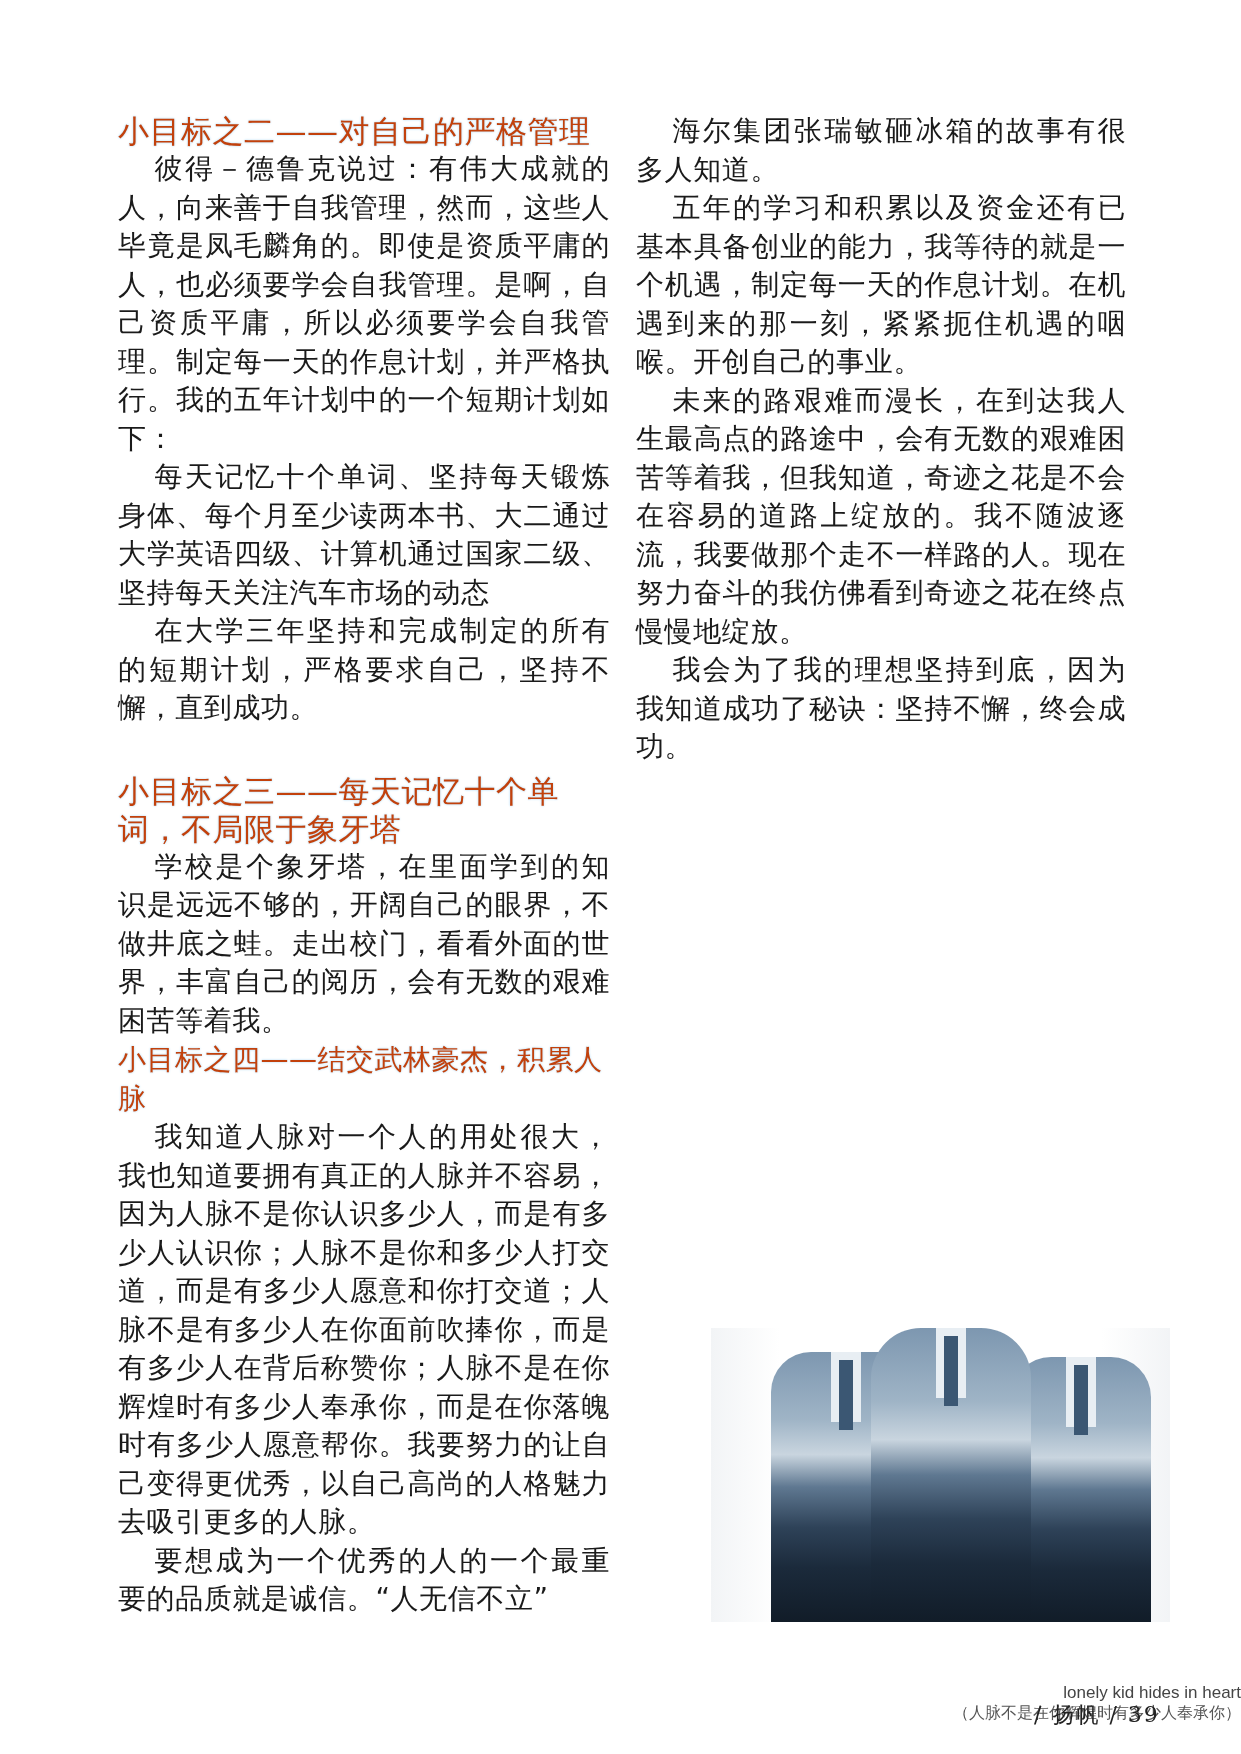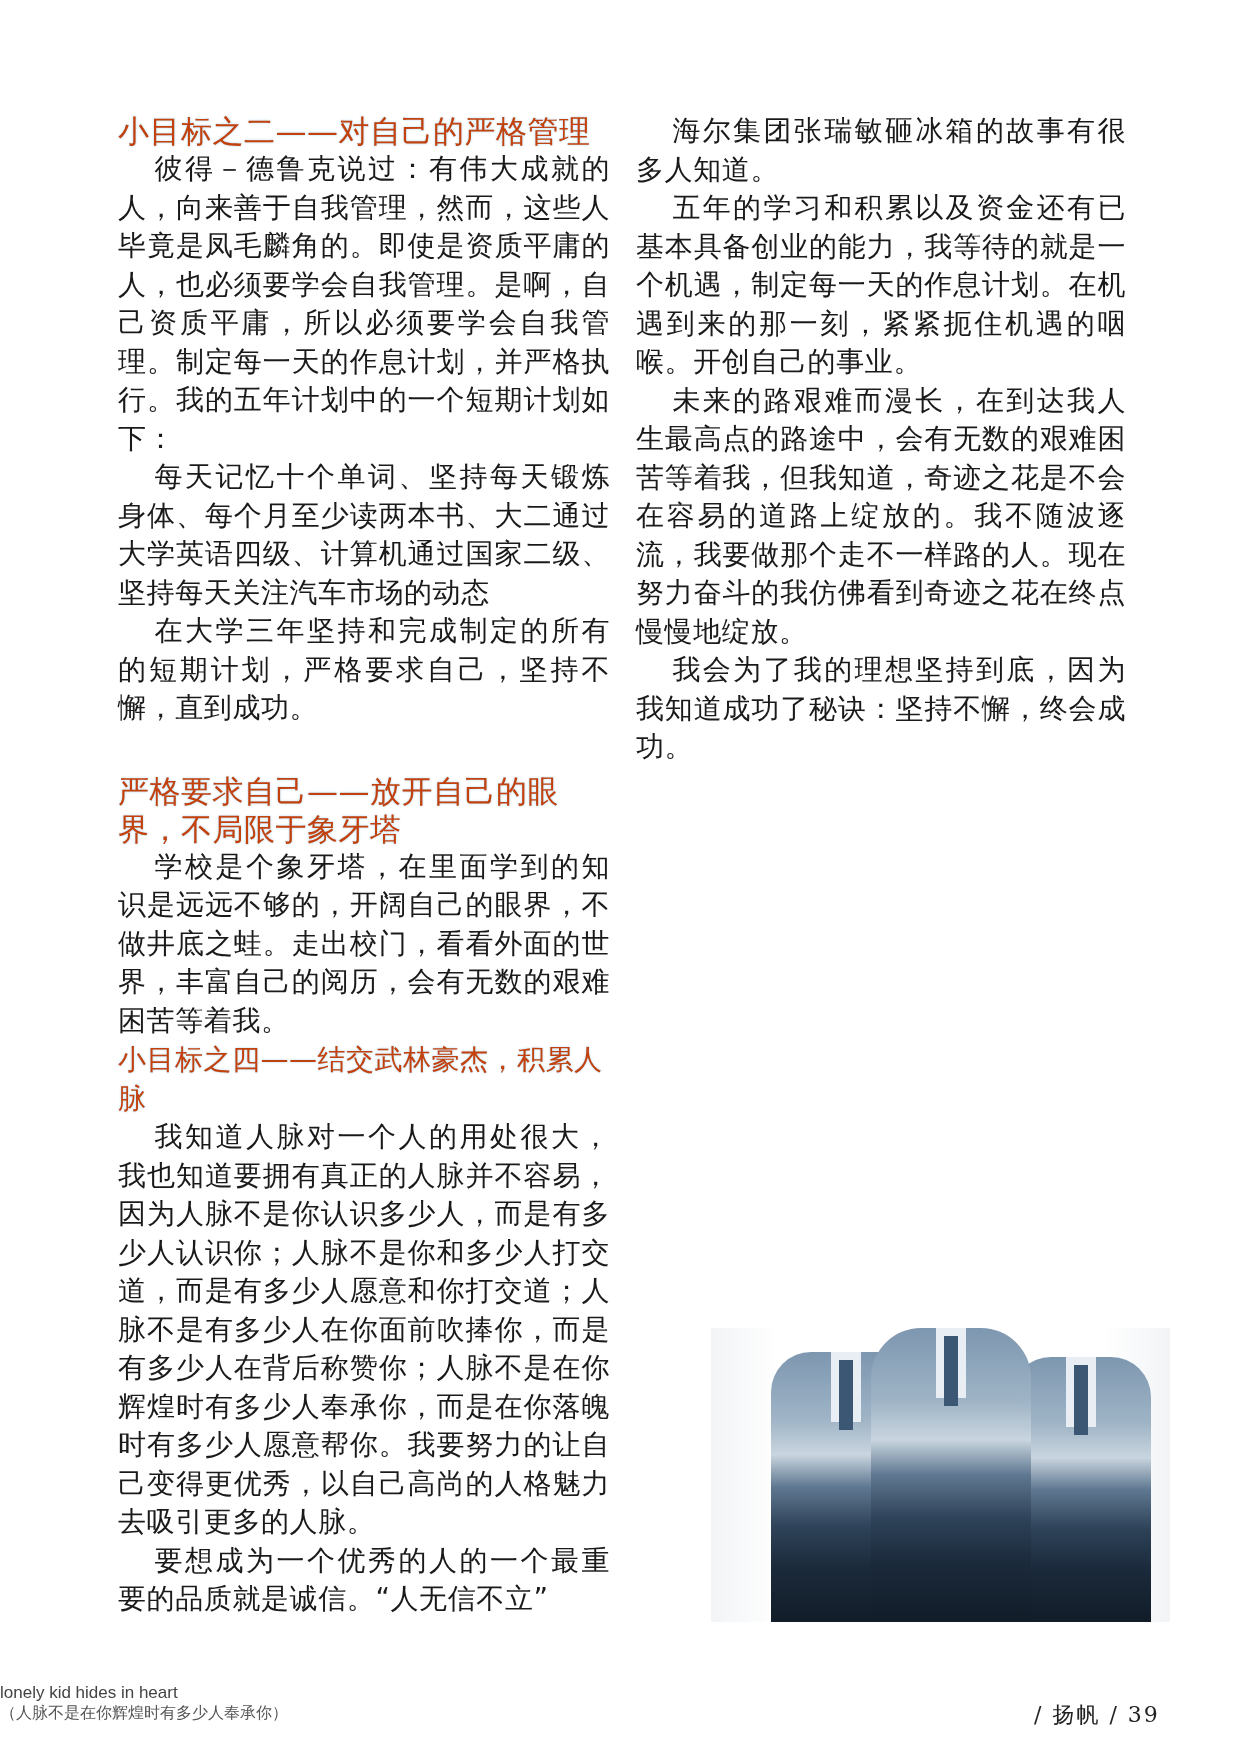--- a/index.html
+++ b/index.html
@@ -19,36 +19,36 @@
   .photo { position: absolute; left: 711px; top: 1328px; width: 459px; height: 294px;
            background: linear-gradient(90deg,#f2f4f6 0%, #ffffff 15%, #ffffff 85%, #f2f4f6 100%);
            overflow: hidden; }
   .suit { position: absolute; bottom: 0; border-radius: 40px 40px 0 0;
           background: linear-gradient(180deg, #7d97b0 0%, #9fb4c6 25%, #c9d5df 38%, #5f7891 50%, #2e4258 65%, #1b2a3b 80%, #111c28 100%); }
   .s1 { left: 60px; width: 150px; height: 270px; }
   .s2 { left: 160px; width: 160px; height: 294px; border-radius: 50px 50px 0 0; }
   .s3 { left: 300px; width: 140px; height: 265px; }
   .shirt { position: absolute; top: 0; width: 30px; height: 70px; background: #e8eef3; }
   .tie { position: absolute; top: 8px; width: 14px; height: 70px; background: #3b5773; }
-  .footer-tag { position: absolute; left: 0; width: 1241px; top: 1683px; text-align: left;
+  .footer-tag { position: absolute; left: 0; width: 1241px; top: 1683px; text-align: right;
                 font-size: 16px; line-height: 20px; color: #555; }
   .footer-tag .en { font-family: "Liberation Sans", sans-serif; font-size: 17px; color: #444; }
   .folio { position: absolute; left: 1034px; top: 1700px; font-size: 22px; color: #222;
            font-family: "DejaVu Serif", serif; letter-spacing: 2px; }
 </style>
 </head>
 <body>
 
 <div class="col col-left">
   <h2 class="h">小目标之二——对自己的严格管理</h2>
   <p class="p indent">彼得－德鲁克说过：有伟大成就的人，向来善于自我管理，然而，这些人毕竟是凤毛麟角的。即使是资质平庸的人，也必须要学会自我管理。是啊，自己资质平庸，所以必须要学会自我管理。制定每一天的作息计划，并严格执行。我的五年计划中的一个短期计划如下：</p>
   <p class="p indent">每天记忆十个单词、坚持每天锻炼身体、每个月至少读两本书、大二通过大学英语四级、计算机通过国家二级、坚持每天关注汽车市场的动态</p>
   <p class="p indent">在大学三年坚持和完成制定的所有的短期计划，严格要求自己，坚持不懈，直到成功。</p>
   <div class="gap-lg"></div>
-  <h2 class="h">严格要求自己——放开自己的眼界，不局限于象牙塔</h2>
+  <h2 class="h">小目标之三——每天记忆十个单词，不局限于象牙塔</h2>
   <p class="p indent">学校是个象牙塔，在里面学到的知识是远远不够的，开阔自己的眼界，不做井底之蛙。走出校门，看看外面的世界，丰富自己的阅历，会有无数的艰难困苦等着我。</p>
   <h2 class="h small">小目标之四——结交武林豪杰，积累人脉</h2>
   <p class="p indent">我知道人脉对一个人的用处很大，我也知道要拥有真正的人脉并不容易，因为人脉不是你认识多少人，而是有多少人认识你；人脉不是你和多少人打交道，而是有多少人愿意和你打交道；人脉不是有多少人在你面前吹捧你，而是有多少人在背后称赞你；人脉不是在你辉煌时有多少人奉承你，而是在你落魄时有多少人愿意帮你。我要努力的让自己变得更优秀，以自己高尚的人格魅力去吸引更多的人脉。</p>
   <p class="p indent">要想成为一个优秀的人的一个最重要的品质就是诚信。“人无信不立”</p>
 </div>
 
 <div class="col col-right">
   <p class="p indent">海尔集团张瑞敏砸冰箱的故事有很多人知道。</p>
   <p class="p indent">五年的学习和积累以及资金还有已基本具备创业的能力，我等待的就是一个机遇，制定每一天的作息计划。在机遇到来的那一刻，紧紧扼住机遇的咽喉。开创自己的事业。</p>
   <p class="p indent">未来的路艰难而漫长，在到达我人生最高点的路途中，会有无数的艰难困苦等着我，但我知道，奇迹之花是不会在容易的道路上绽放的。我不随波逐流，我要做那个走不一样路的人。现在努力奋斗的我仿佛看到奇迹之花在终点慢慢地绽放。</p>

